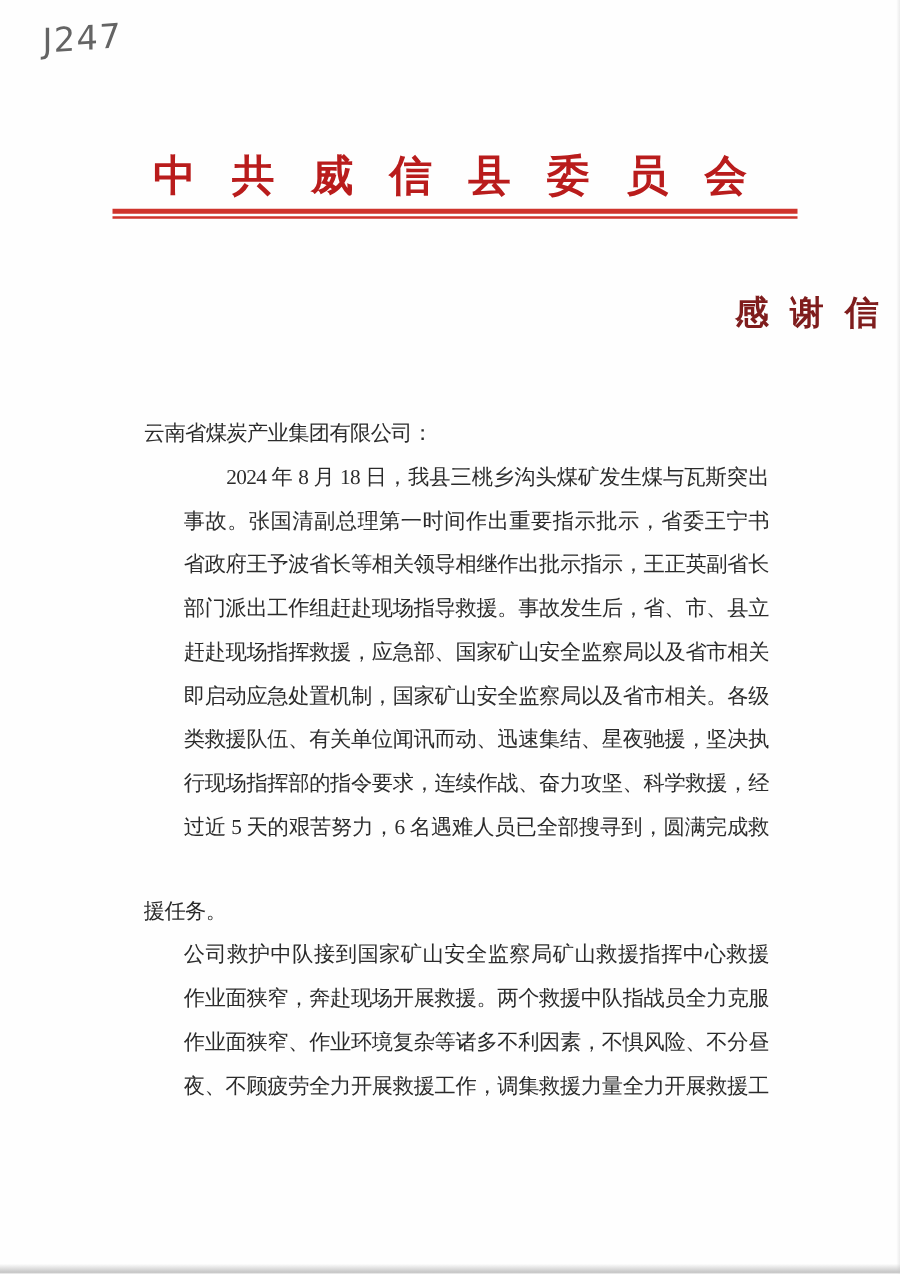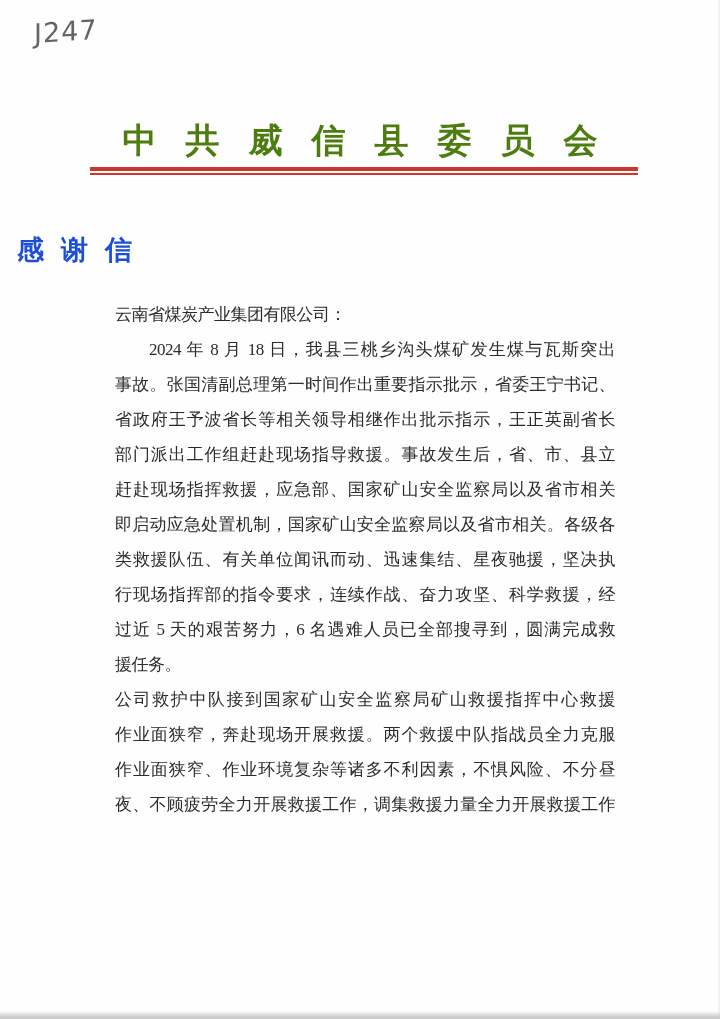--- a/index.html
+++ b/index.html
@@ -18,52 +18,52 @@
     font-size: 27px; font-weight: 400; color: #4a4a4a;
     transform: rotate(-4deg) skewX(-4deg);
     letter-spacing: 1px;
     opacity: 0.85;
   }
 
   .letterhead {
     position: absolute; left: 0; right: 0; top: 118px;
     text-align: center;
     font-size: 34px; font-weight: bold;
-    color: #4d7c0f;
+    color: #b91c1c;
     letter-spacing: 29px;
     margin-left: 29px; 
     white-space: nowrap;
   }
 
   .divider { position: absolute; left: 90px; width: 548px; top: 167px; }
   .divider .rule-thick { height: 4px; background: #cf342c; }
   .divider .rule-gap   { height: 2px; background: transparent; }
   .divider .rule-thin  { height: 2px; background: #cf342c; }
 
   .letter-title {
     position: absolute; left: 0; right: 0; top: 232px;
-    text-align: left;
+    text-align: right;
     font-size: 27px; font-weight: bold;
-    color: #1d4ed8;
+    color: #7f1d1d;
     letter-spacing: 17px;
     margin-left: 17px;
     white-space: nowrap;
   }
 
   .body-text {
     position: absolute; left: 115px; top: 297px; width: 500px;
     font-size: 17px; letter-spacing: -0.5px;
     color: #2b2b2b;
   }
   .line {
     height: 35px; line-height: 35px;
     overflow: hidden;
   }
-  .just  { text-align: justify; text-align-last: justify; text-justify: inter-character; }
-  .flush { text-align: left; text-align-last: left; }
+  .just  { text-align: justify; text-align-last: justify; text-justify: inter-character; margin-left: 32px; }
+  .flush { text-align: left; text-align-last: left; margin-top: 32px; }
   .indent { padding-left: 34px; }
 
   .bottom-edge {
     position: absolute; left: 0; right: 0; bottom: 0; height: 8px;
     background: linear-gradient(to bottom, rgba(250,250,250,0), #c6c6c6 85%, #d9d9d9);
   }
   .right-edge {
     position: absolute; right: 0; top: 0; bottom: 0; width: 3px;
     background: linear-gradient(to right, rgba(255,255,255,0), #ececec);
   }

